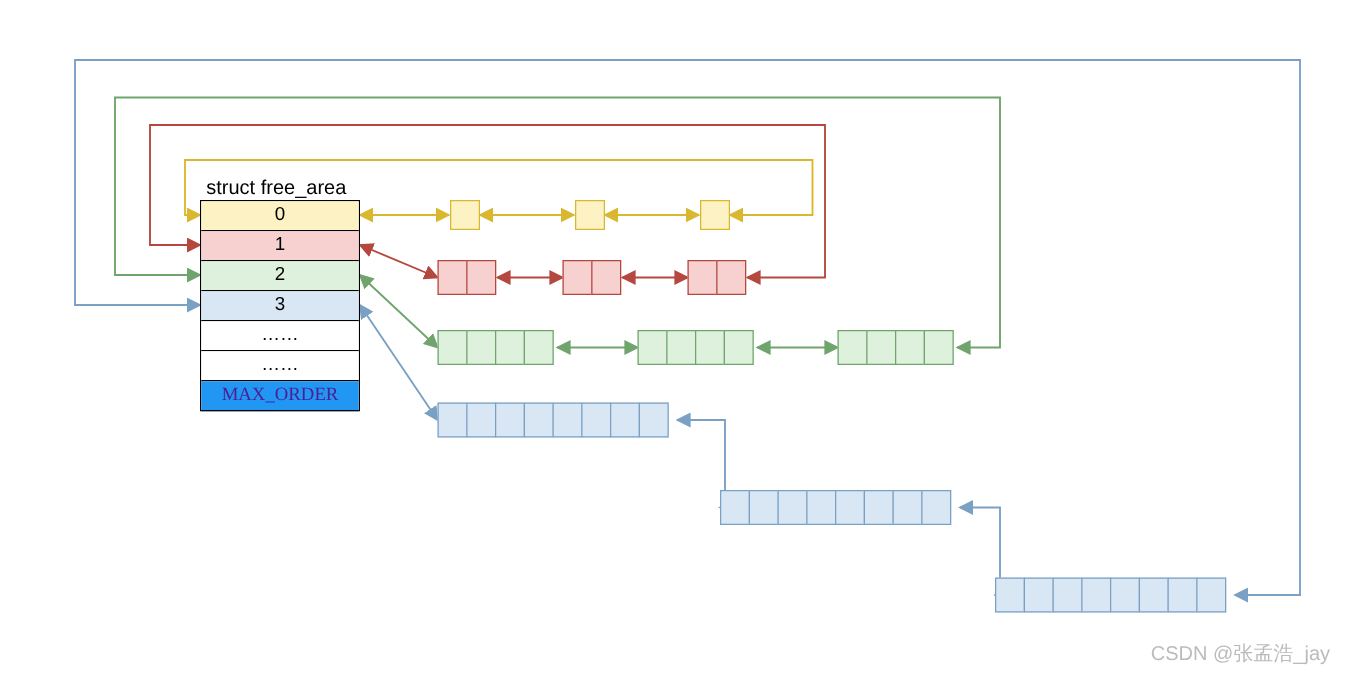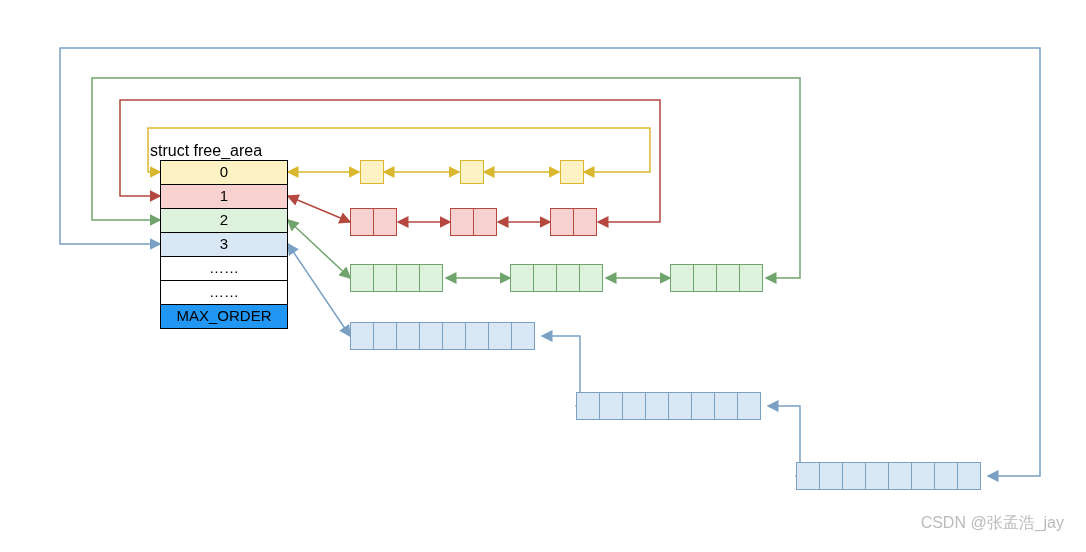--- a/index.html
+++ b/index.html
@@ -23,30 +23,30 @@
   }
   .row {
     height: 24px;
     line-height: 22px;
     text-align: center;
     border-bottom: 1px solid #000;
     font-size: 15px;
   }
   .heading {
     position: absolute;
-    left: 150px;
+    left: 165px;
     top: 142px;
     font-size: 16px;
   }
   .y { background: #fdf2c3; }
   .r { background: #f7d0d0; }
   .g { background: #def1dd; }
   .b { background: #d9e7f5; }
   .w { background: #fff; }
-  .bb { background: #2296f3; color: #000000; }
+  .bb { background: #2296f3; color: #4c1d95; font-family: Liberation Serif, serif; }
 
   .group {
     position: absolute;
     display: flex;
   }
   .block {
     border: 1px solid;
     margin-left: -1px;
   }
   .block:first-child { margin-left: 0; }

